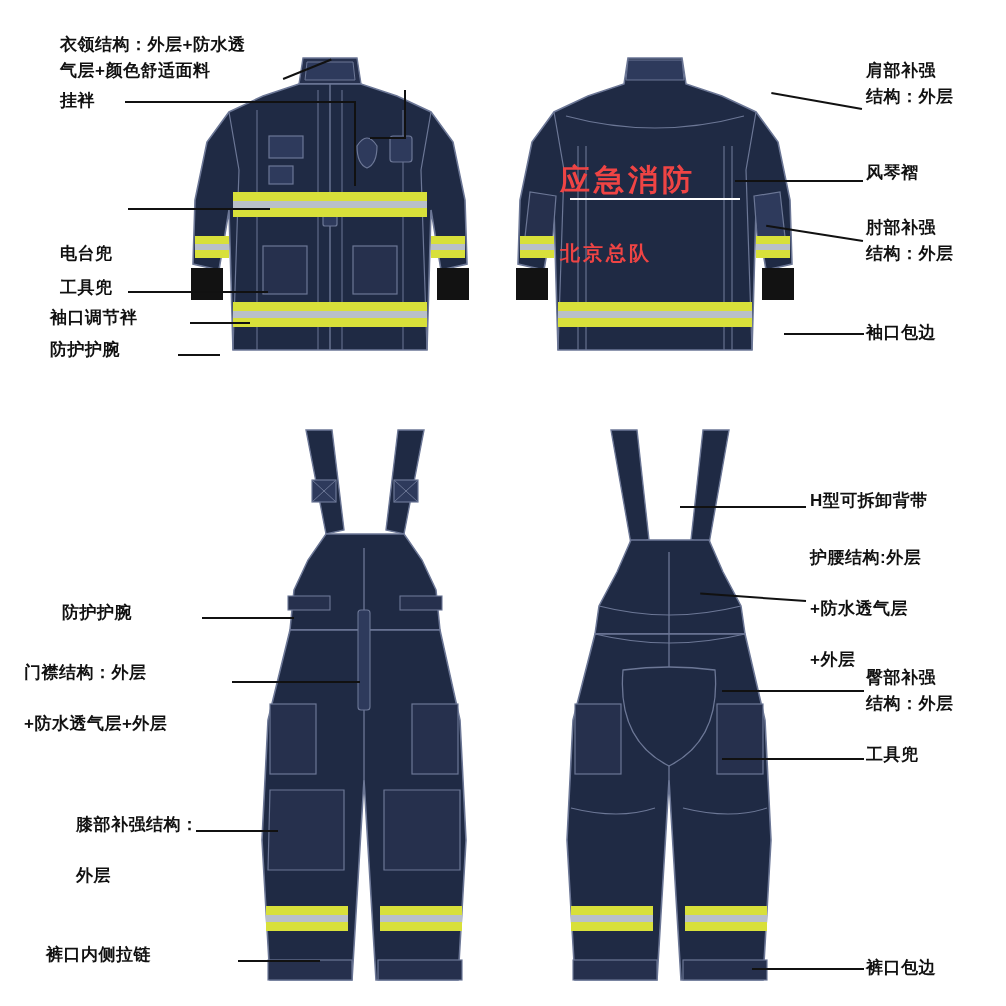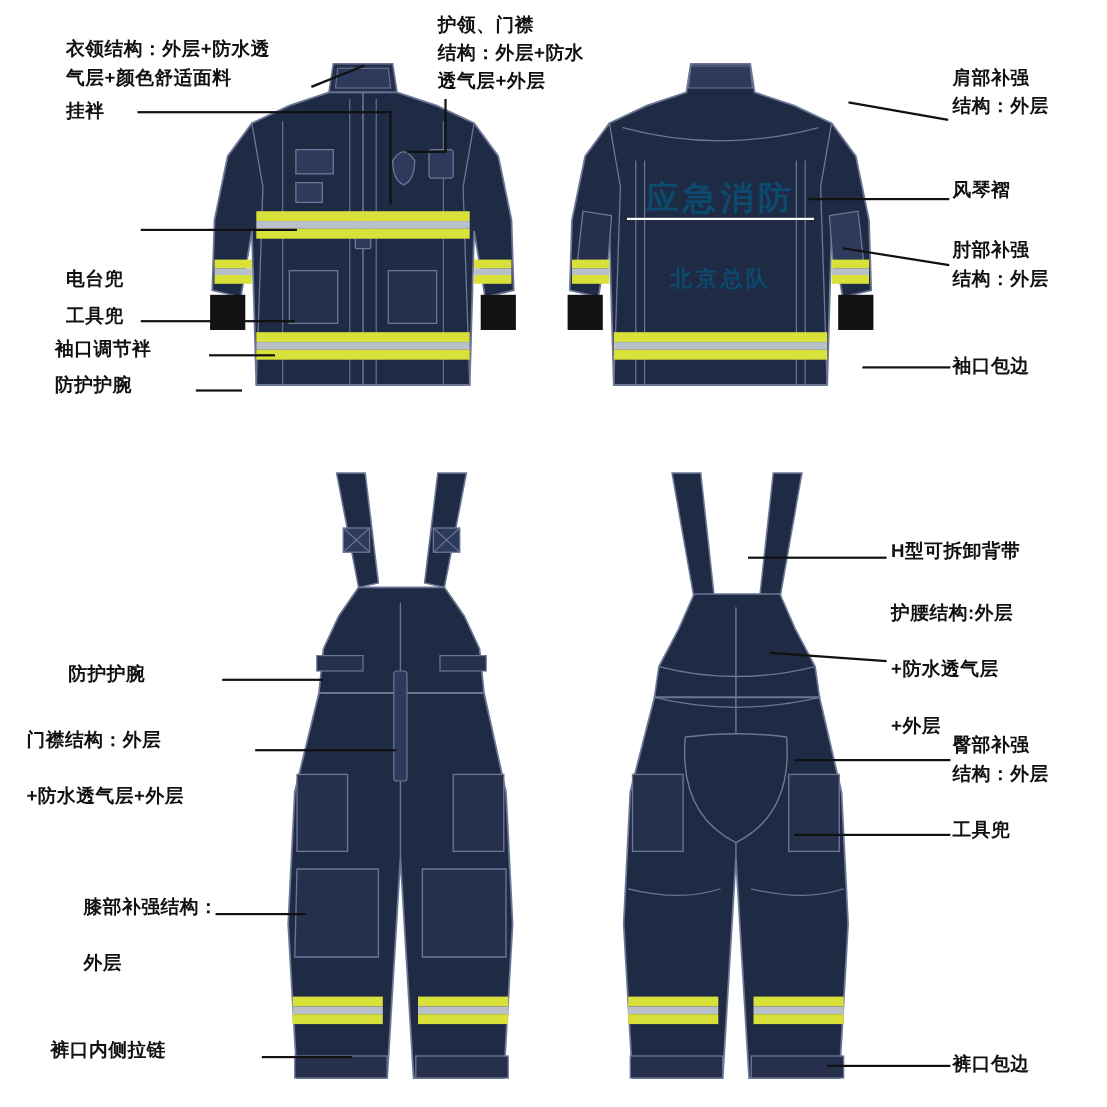--- a/index.html
+++ b/index.html
@@ -30,24 +30,23 @@
     position: absolute;
     background: #111111;
     height: 1.5px;
   }
   svg.garment {
     position: absolute;
     overflow: visible;
   }
   .brand-text {
     position: absolute;
-    color: #0c4a6e;
+    color: #ef4444;
     font-weight: bold;
     letter-spacing: 4px;
-    text-align: center;
   }
   #brand-main { font-size: 30px; }
   #brand-sub  { font-size: 20px; letter-spacing: 3px; margin-top: 36px; }
 </style>
 </head>
 <body>
 
 <div id="stage">
 
   <svg class="garment" style="left:185px; top:50px;" width="290" height="320" viewBox="0 0 290 320">
@@ -210,23 +209,20 @@
 
   <div class="callout left" style="left:60px; top:275px; width:120px;">工具兜</div>
   <div class="leader" style="left:128px; top:291px; width:140px;"></div>
 
   <div class="callout left" style="left:50px; top:305px; width:180px;">袖口调节袢</div>
   <div class="leader" style="left:190px; top:322px; width:60px;"></div>
 
   <div class="callout left" style="left:50px; top:337px; width:180px;">防护护腕</div>
   <div class="leader" style="left:178px; top:354px; width:42px;"></div>
 
-  <div class="callout left" style="left:398px; top:10px; width:210px;">护领、门襟
-结构：外层+防水
-透气层+外层</div>
   <div class="leader" style="left:404px; top:90px; width:1.5px; height:48px;"></div>
   <div class="leader" style="left:370px; top:137px; width:36px;"></div>
 
   <div class="callout right" style="left:866px; top:58px; width:170px;">肩部补强
 结构：外层</div>
   <div class="leader" style="left:770px; top:108px; width:92px; transform:rotate(10deg); transform-origin:right center;"></div>
 
   <div class="callout right" style="left:866px; top:160px; width:150px;">风琴褶</div>
   <div class="leader" style="left:735px; top:180px; width:128px;"></div>
 

